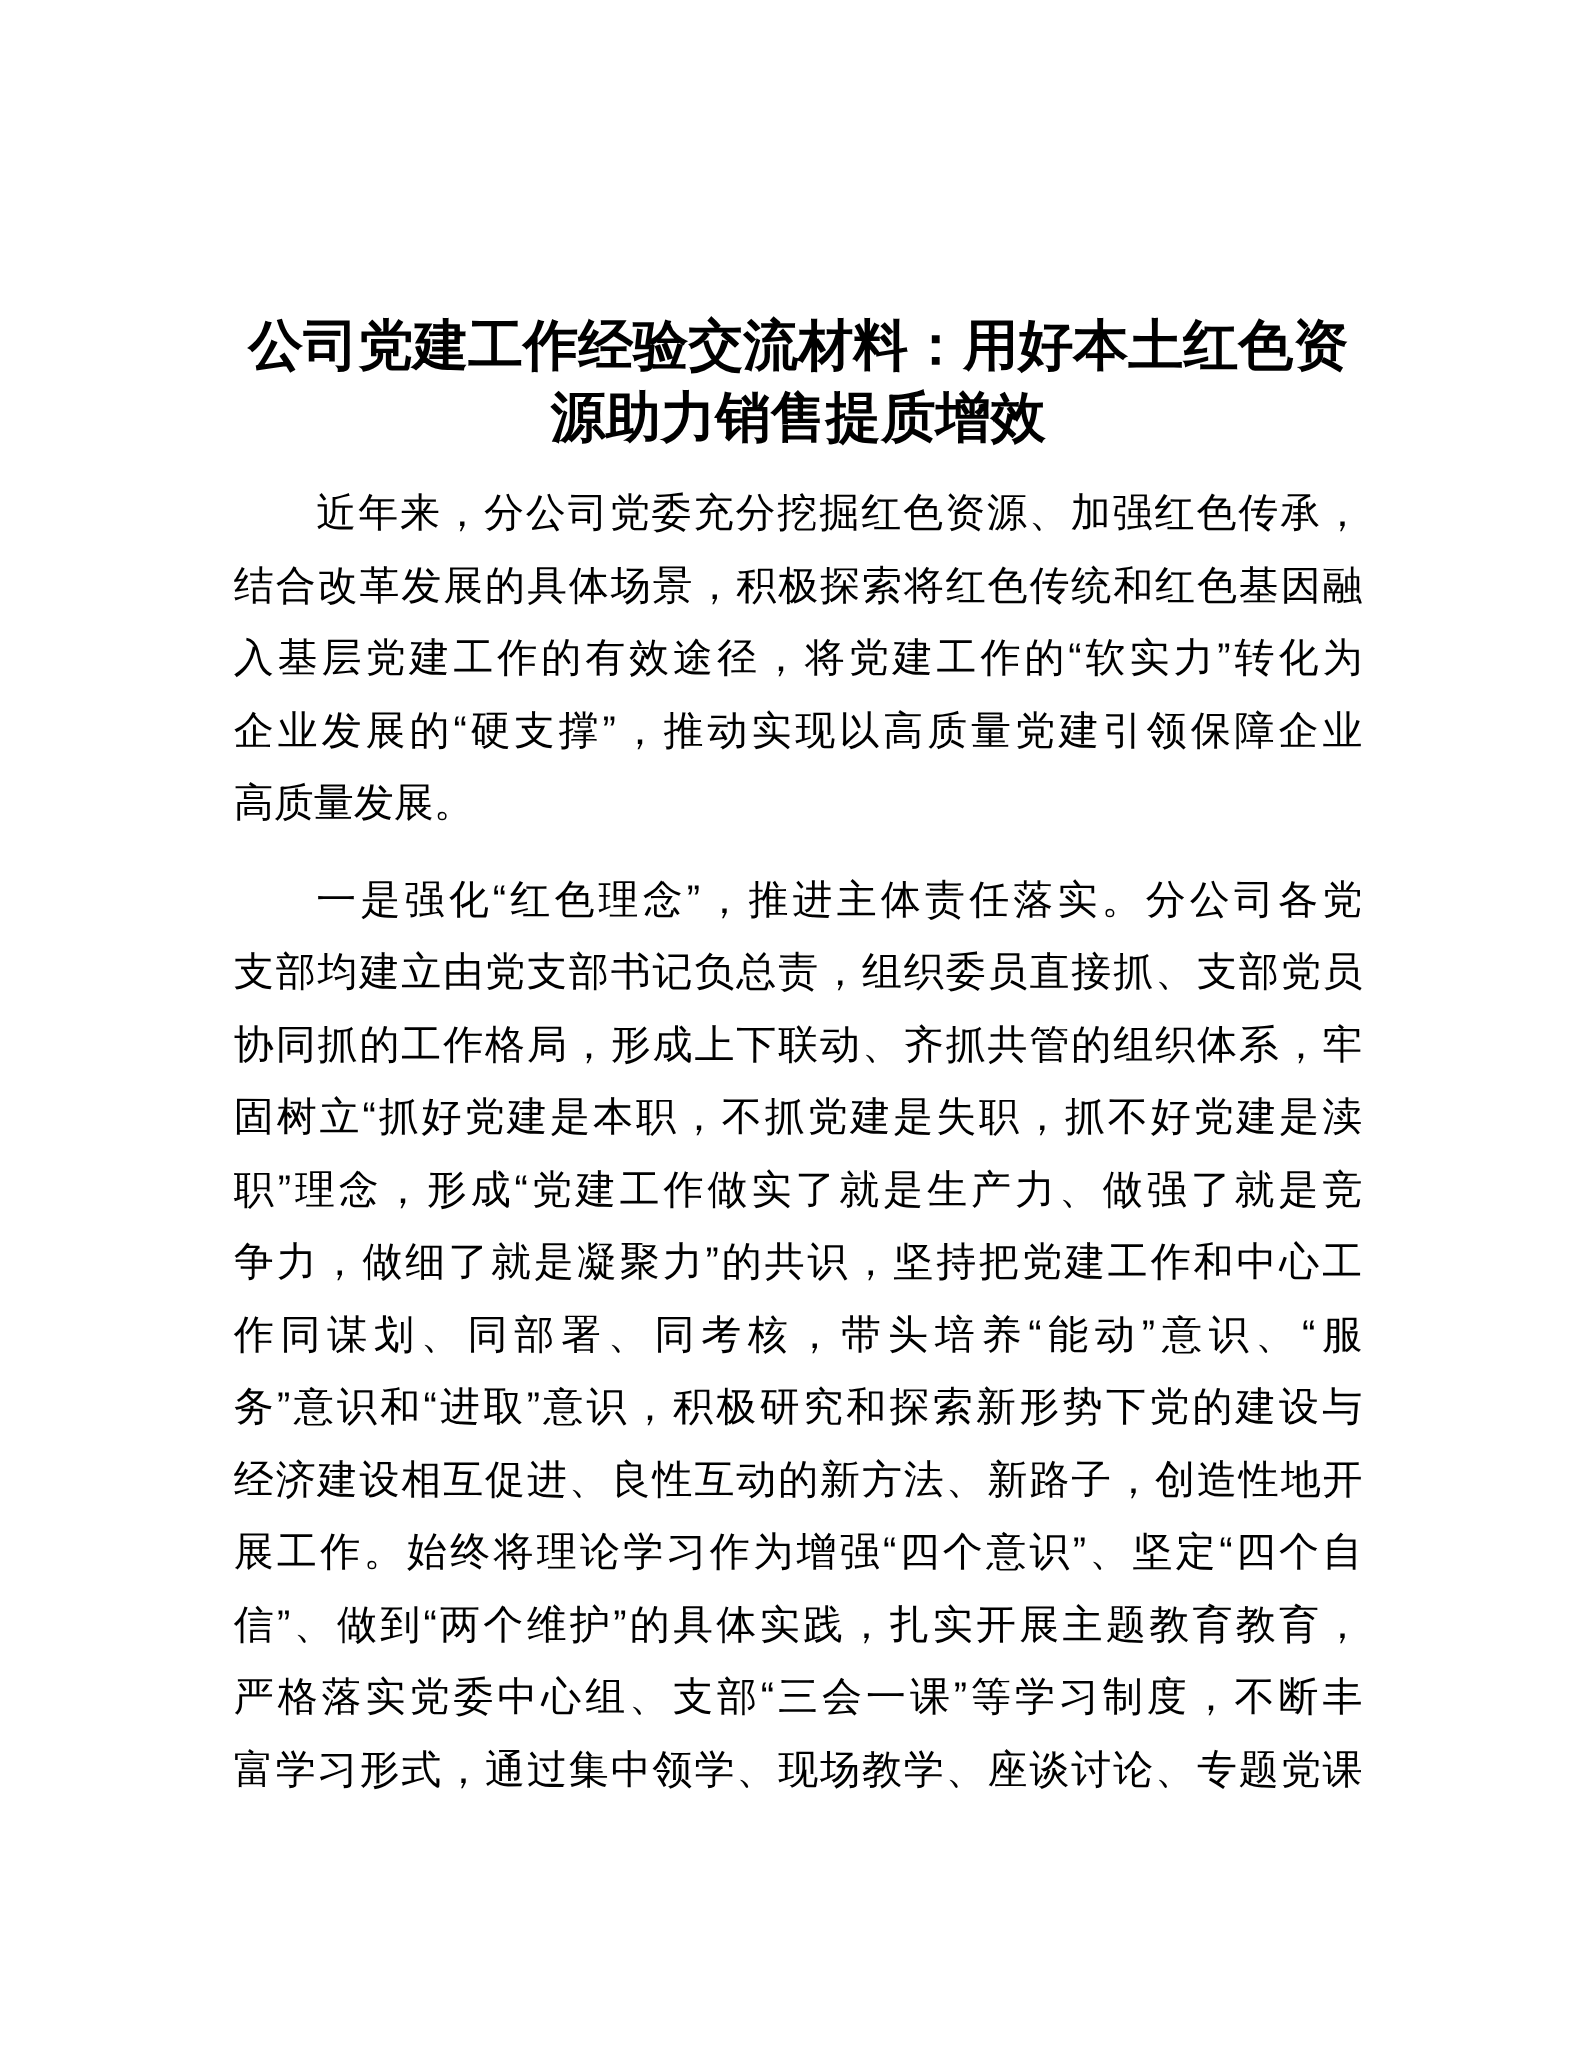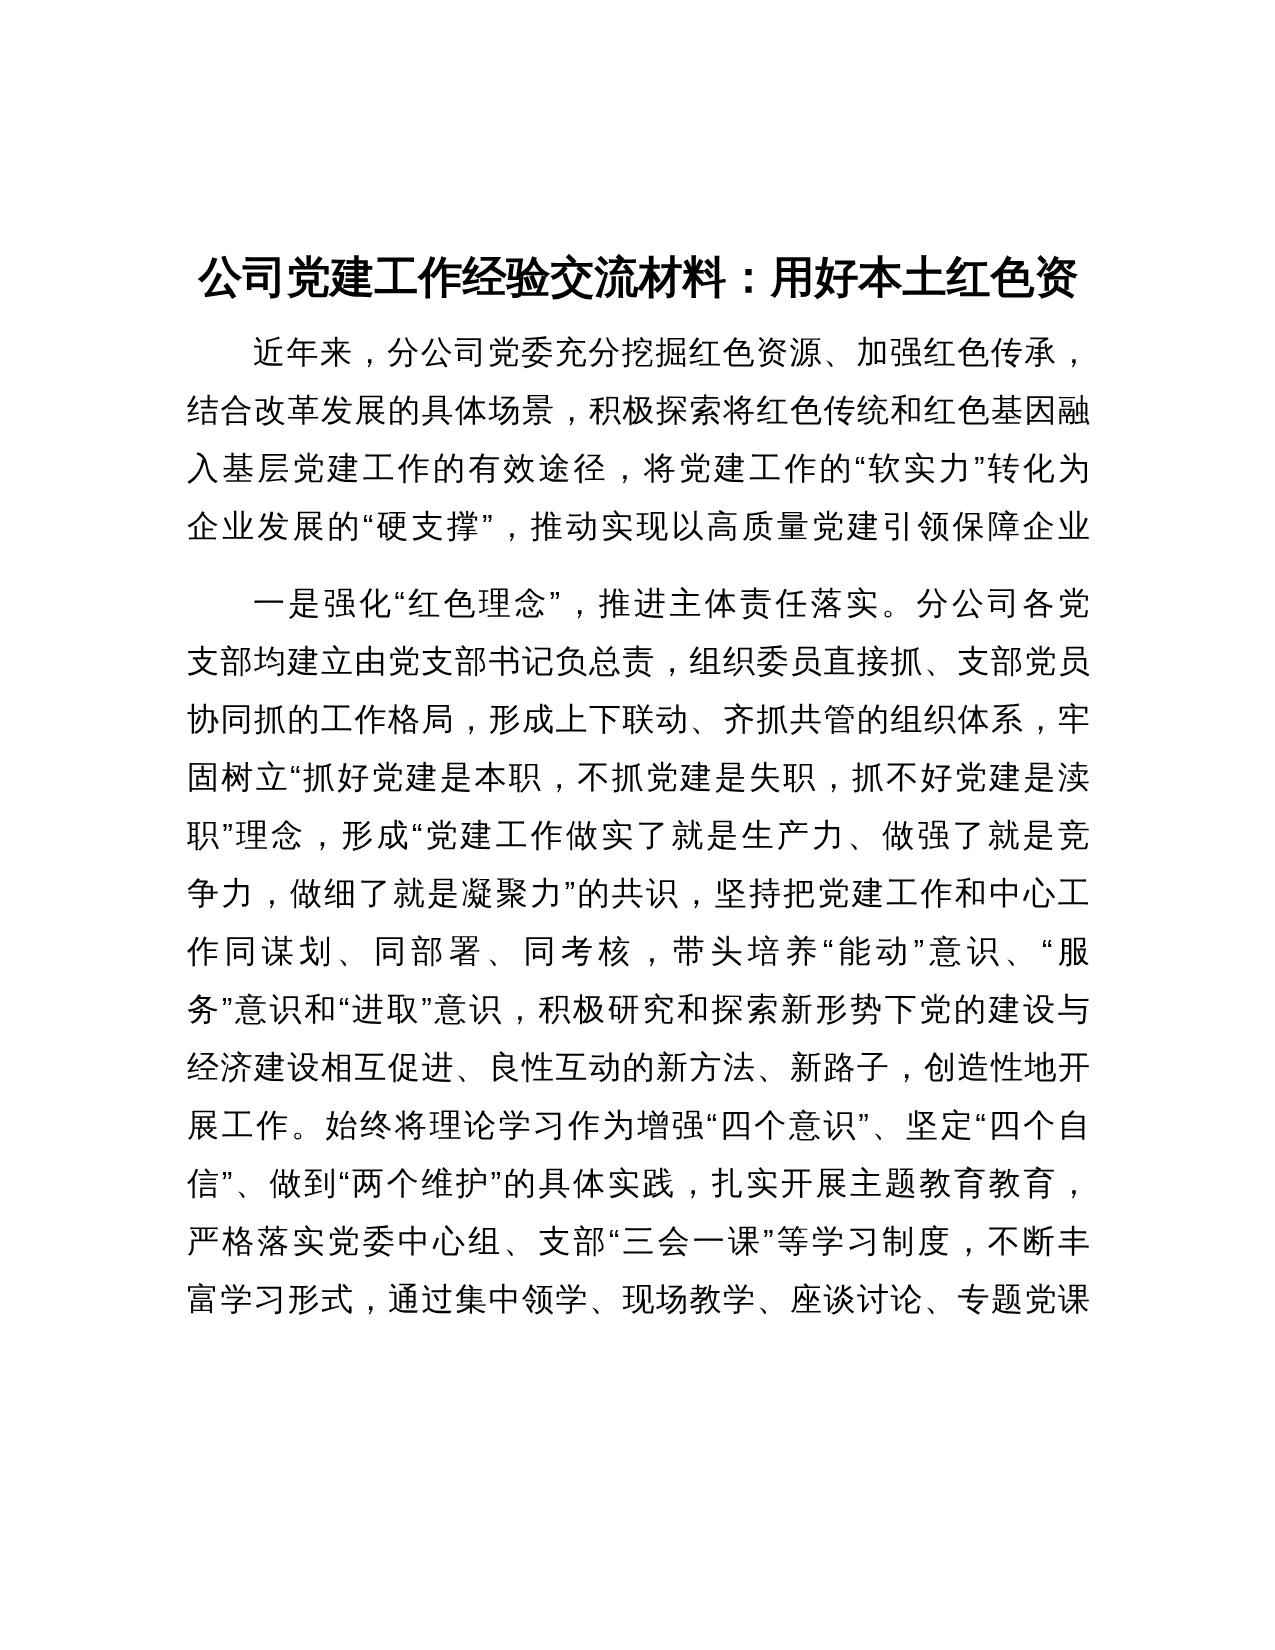--- a/index.html
+++ b/index.html
@@ -61,20 +61,21 @@
   .indent { padding-left: 66px; }
 </style>
 </head>
 <body>
 
 <div class="page">
   <div class="doc">
 
     <div class="doc-title">
       <div class="title-line">公司党建工作经验交流材料：用好本土红色资</div>
+      <div class="title-line">源助力销售提质增效</div>
     </div>
 
     <div class="para para-intro">
       <div class="line jline indent">
           <span>近</span>
           <span>年</span>
           <span>来</span>
           <span>，</span>
           <span>分</span>
           <span>公</span>
@@ -178,20 +179,21 @@
           <span>量</span>
           <span>党</span>
           <span>建</span>
           <span>引</span>
           <span>领</span>
           <span>保</span>
           <span>障</span>
           <span>企</span>
           <span>业</span>
         </div>
+      <div class="line lline">高质量发展。</div>
     </div>
 
 
     <div class="para para-body">
       <div class="line jline indent">
           <span>一</span>
           <span>是</span>
           <span>强</span>
           <span>化</span>
           <span>“</span>

